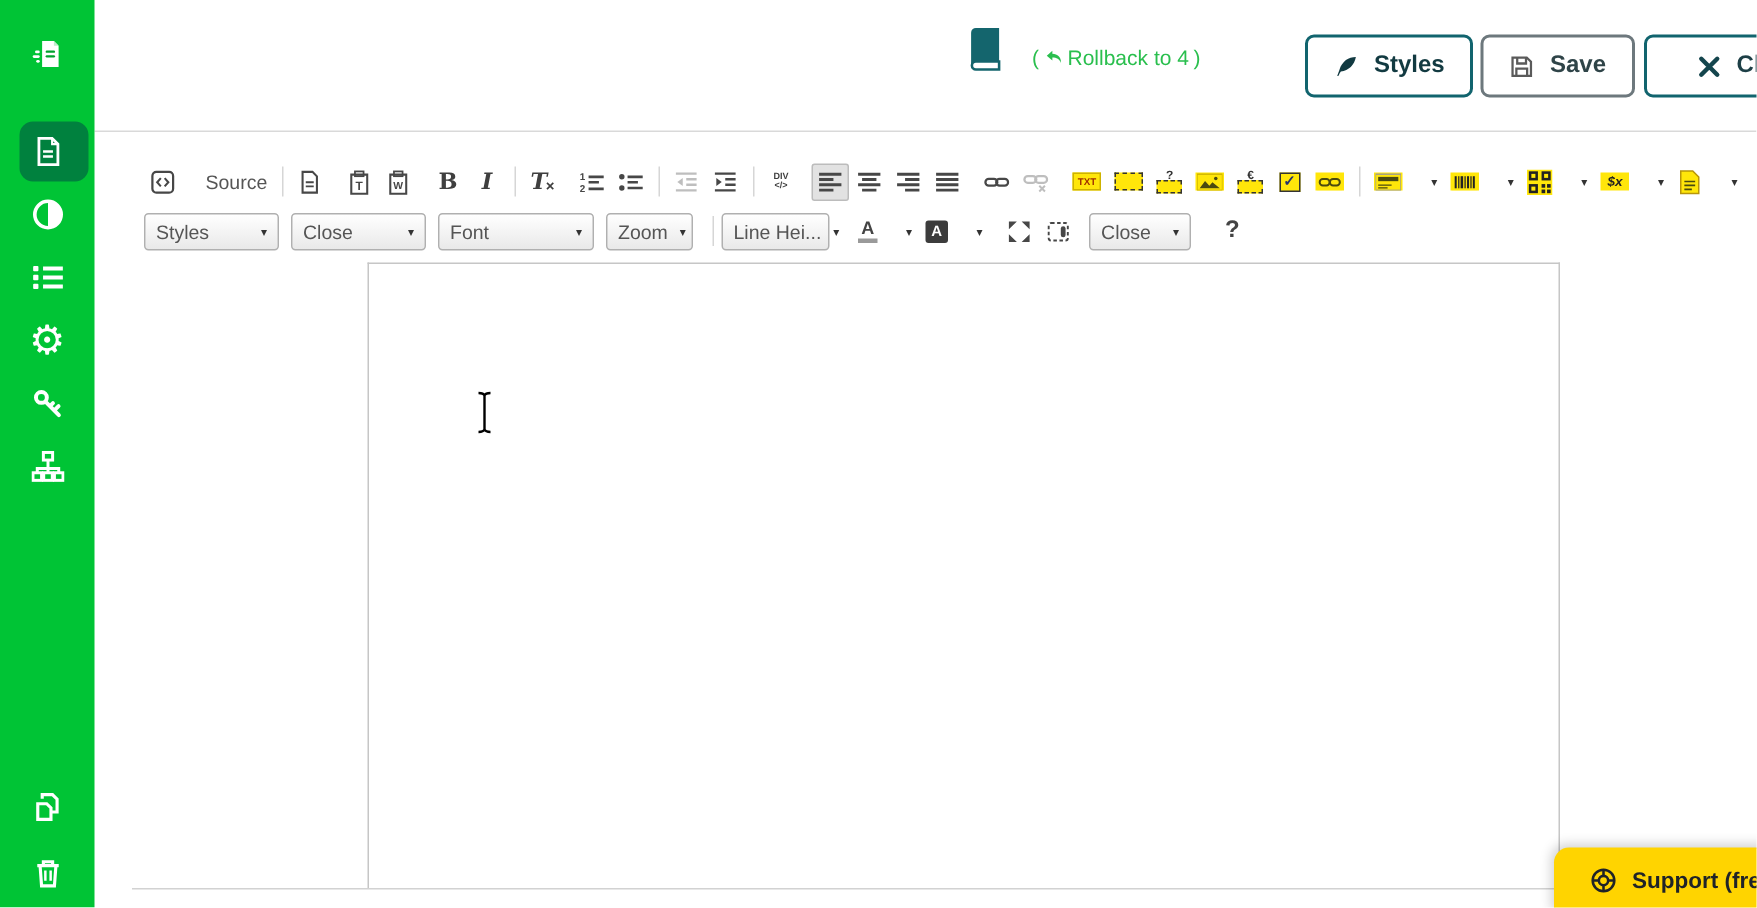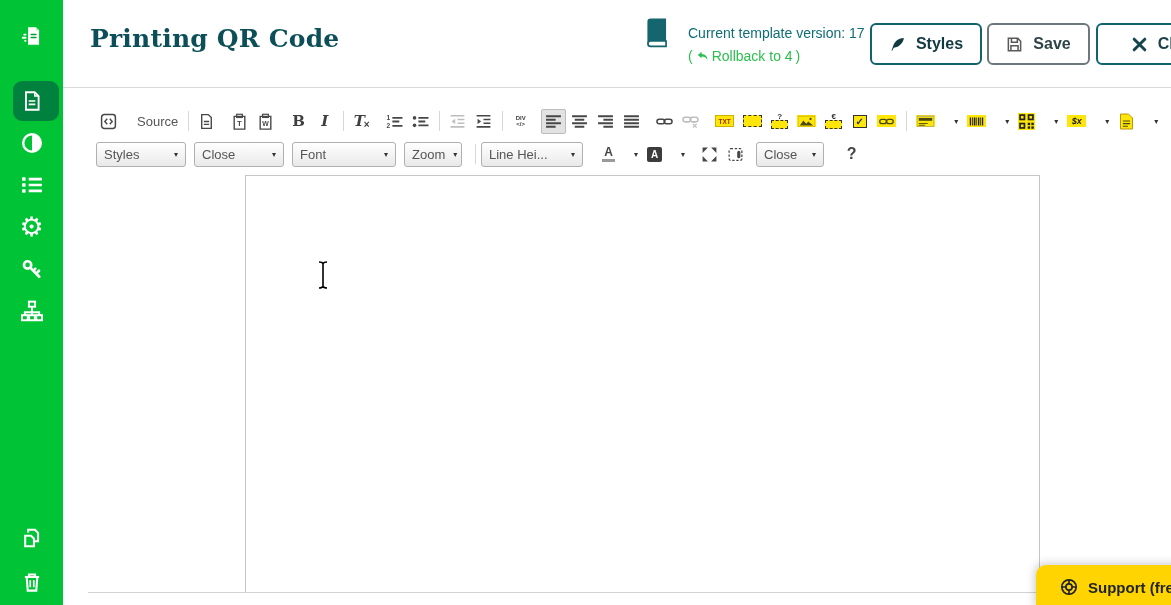--- a/index.html
+++ b/index.html
@@ -184,27 +184,25 @@
         <span class="sb-ic">
           <svg viewBox="0 0 20 20" fill="none" stroke="currentColor" stroke-width="1.9">
             <path d="M3.5 5.5h13M7.2 5.5V3.2h5.6v2.3M5.2 5.5l.9 12.3h7.8l.9-12.3"></path>
             <path d="M8.4 8.5v6.2M11.6 8.5v6.2" stroke-width="1.5"></path>
           </svg>
         </span>
       </div>
     </nav>
 
   <header class="header">
-    <h1 class="page-title">Printing QR Code</h1>
     <span class="book" id="book-ic"><svg viewBox="0 0 26 30" width="28" height="32">
           <path d="M4 4.5A3 3 0 0 1 7 1.5h14.5v21H7a3 3 0 0 0-3 3z" fill="#14656d"></path>
           <path d="M7 22.5h14.5v5H7a2.5 2.5 0 1 1 0-5z" fill="#fff" stroke="#14656d" stroke-width="1.6"></path>
         </svg></span>
     <div class="version">
-      <div class="l1">Current template version: 17</div>
       <div class="l2">
         <span>(</span>
         <span class="undo-ic" id="undo-ic">
             <svg viewBox="0 0 14 14">
               <path d="M6 2 2 5.5 6 9V6.9c3.1 0 5.1 1.1 6.2 3.8.2-4-2.4-6.2-6.2-6.5z" fill="#2abf4e"></path>
             </svg>
           </span>
         <a>Rollback to 4</a>
         <span>)</span>
       </div>
@@ -557,21 +555,21 @@
       </a>
       <a class="tb-select" style="width: 104px;">
         <span class="lbl">Font</span>
         <span class="sel-arrow">▾</span>
       </a>
       <a class="tb-select" style="width: 58px;">
         <span class="lbl">Zoom</span>
         <span class="sel-arrow">▾</span>
       </a>
       <span class="tb-div"></span>
-      <a class="tb-select" style="width: 102px;">
+      <a class="tb-select" style="width: 72px;">
         <span class="lbl">Line Hei...</span>
         <span class="sel-arrow">▾</span>
       </a>
       <span class="tb-gap"></span>
       <a class="tb-btn">
         <span class="ic">
           <span class="tcol">
             <span class="tA">A</span>
             <span class="tbar"></span>
           </span>

